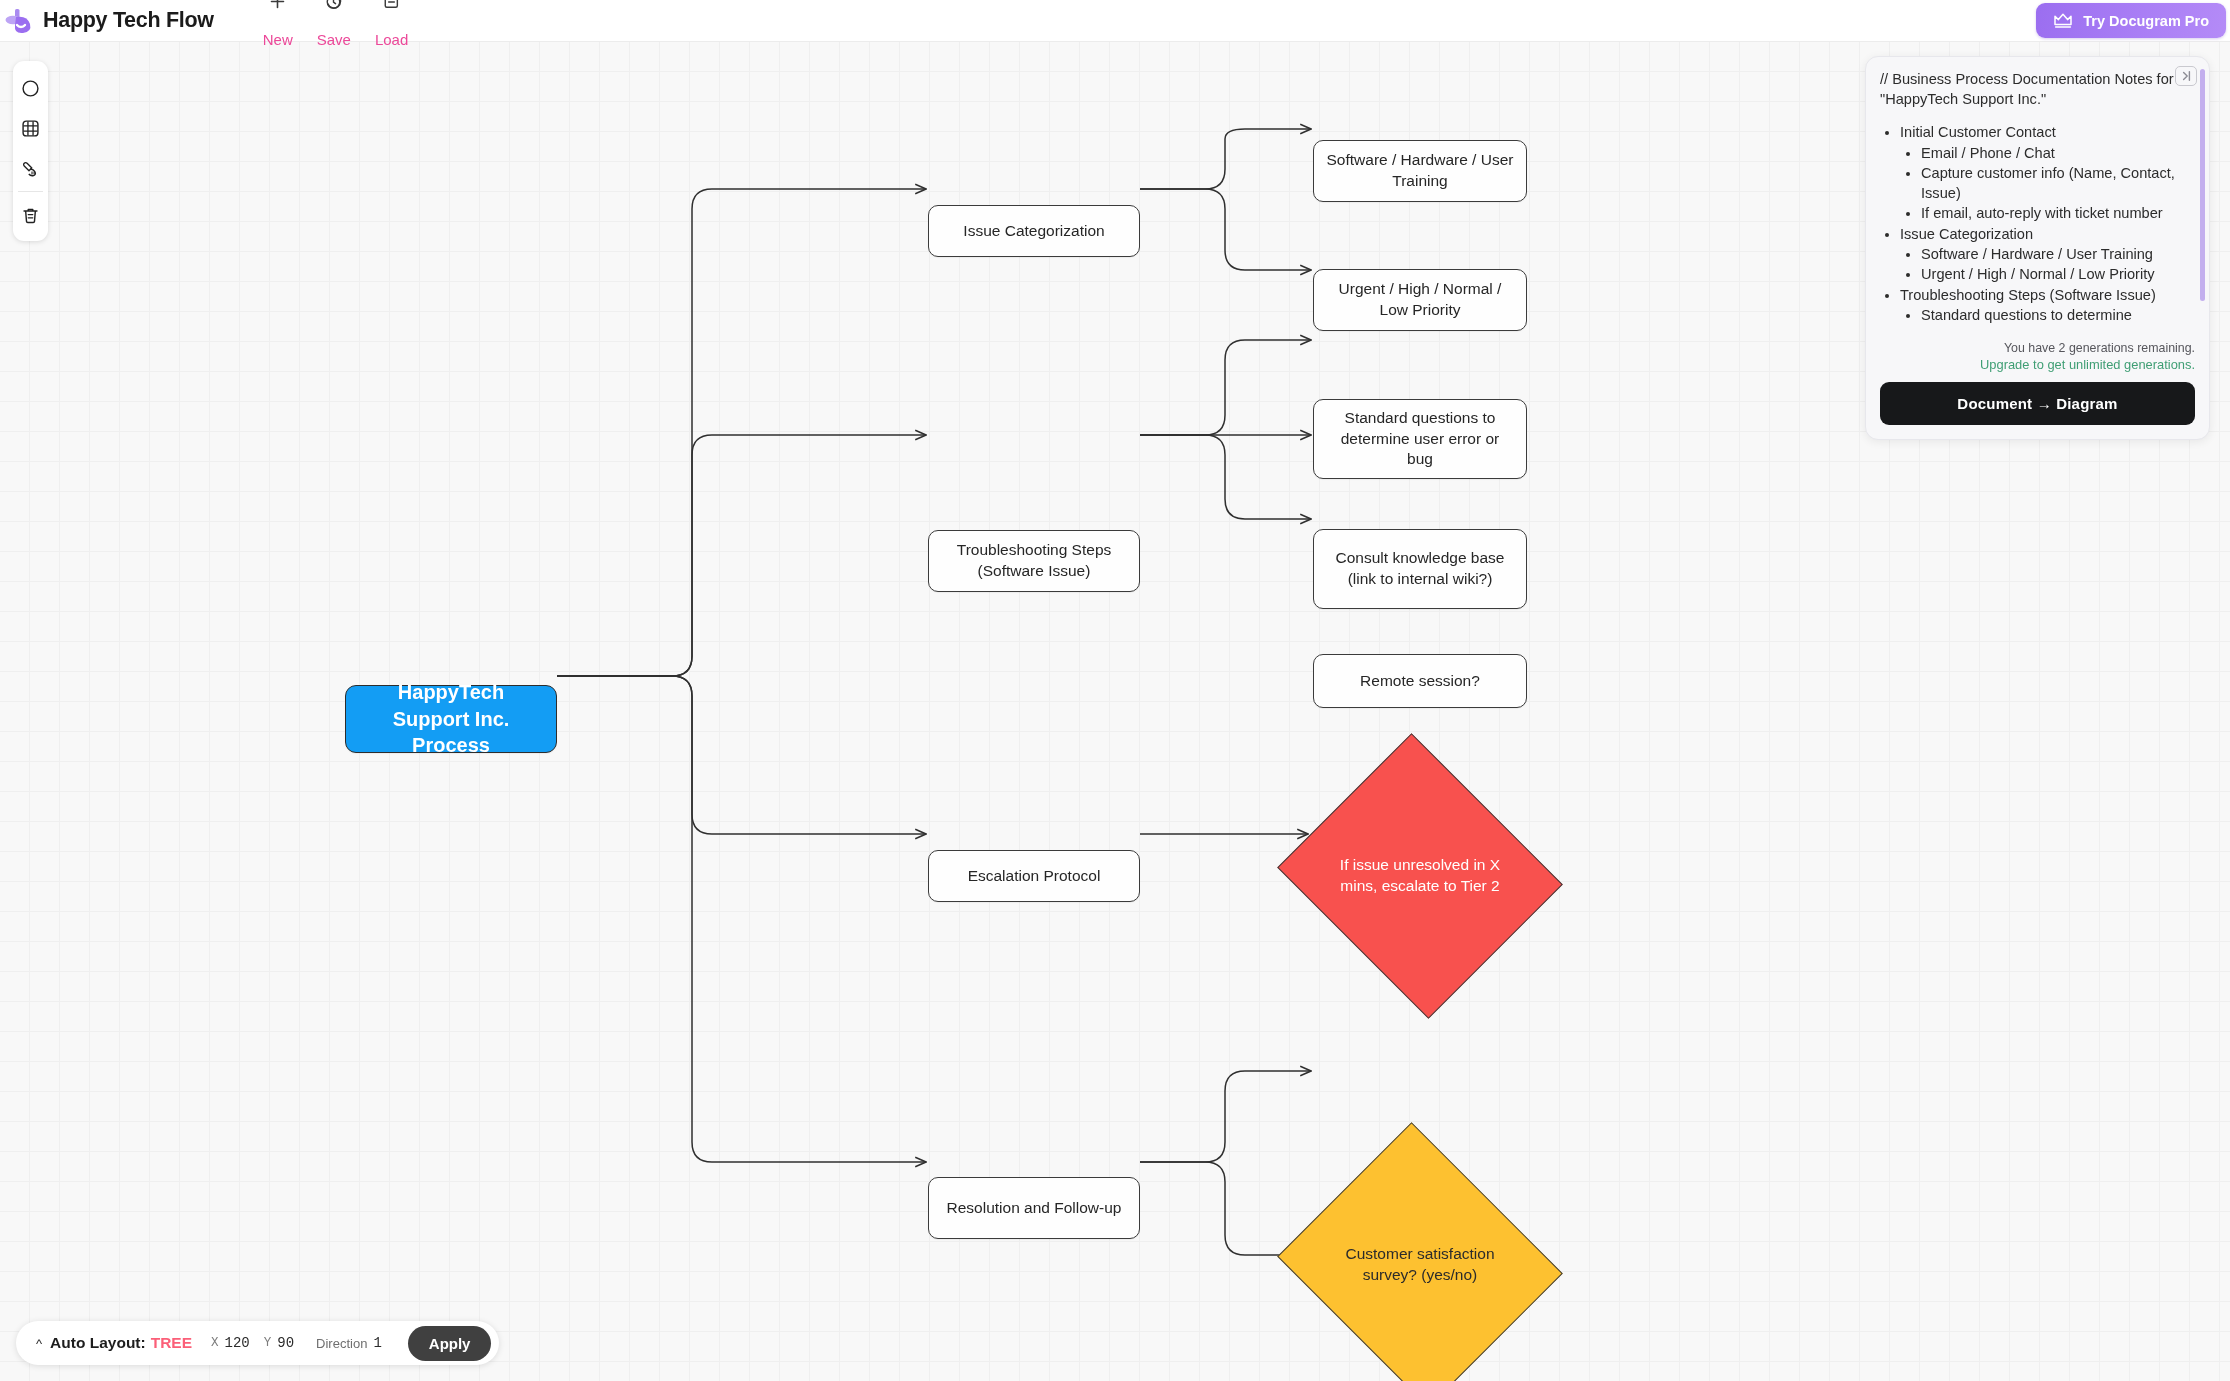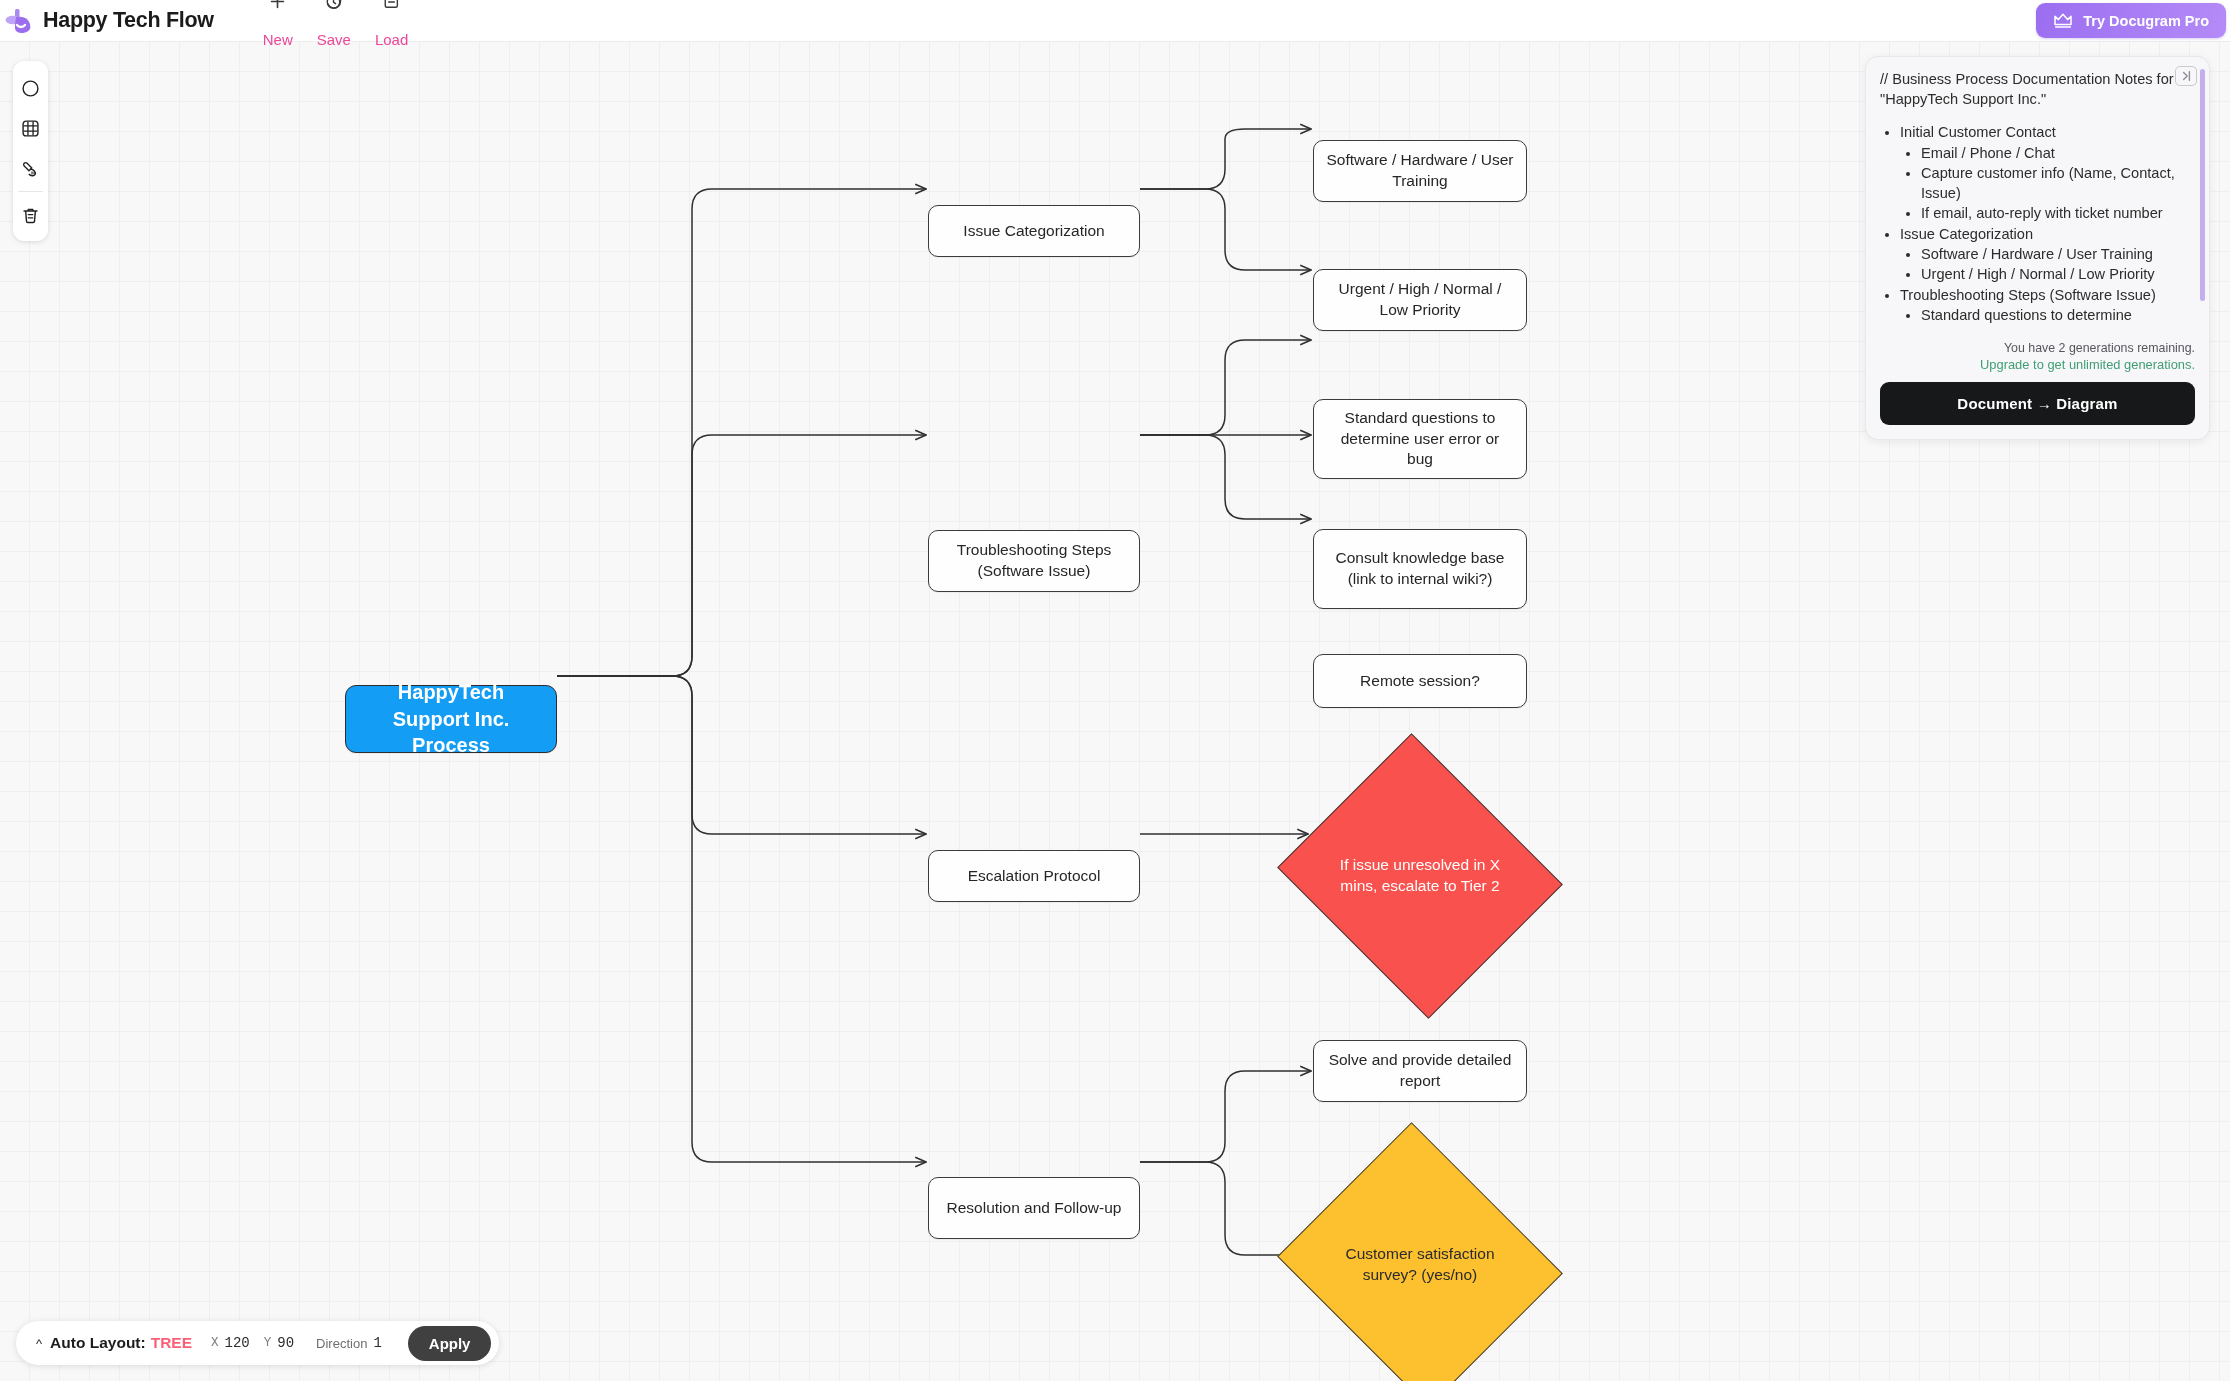--- a/index.html
+++ b/index.html
@@ -319,23 +319,20 @@
 
     <div class="diamond red" style="left:1313px; top:739px; width:214px; height:190px;">
       <div class="dshape"></div>
       <span class="dlabel">If issue unresolved in X mins, escalate to Tier 2</span>
     </div>
 
     <div class="node" style="left:928px; top:1135px; width:212px; height:62px;">
       <span>Resolution and Follow-up</span>
     </div>
 
-    <div class="node" style="left:1313px; top:998px; width:214px; height:62px;">
-      <span>Solve and provide detailed report</span>
-    </div>
 
     <div class="diamond yellow" style="left:1313px; top:1128px; width:214px; height:190px;">
       <div class="dshape"></div>
       <span class="dlabel">Customer satisfaction survey? (yes/no)</span>
     </div>
   </div>
 
   <div class="toolrail">
     <div class="tool">
       <svg width="19" height="19" viewBox="0 0 20 20">

